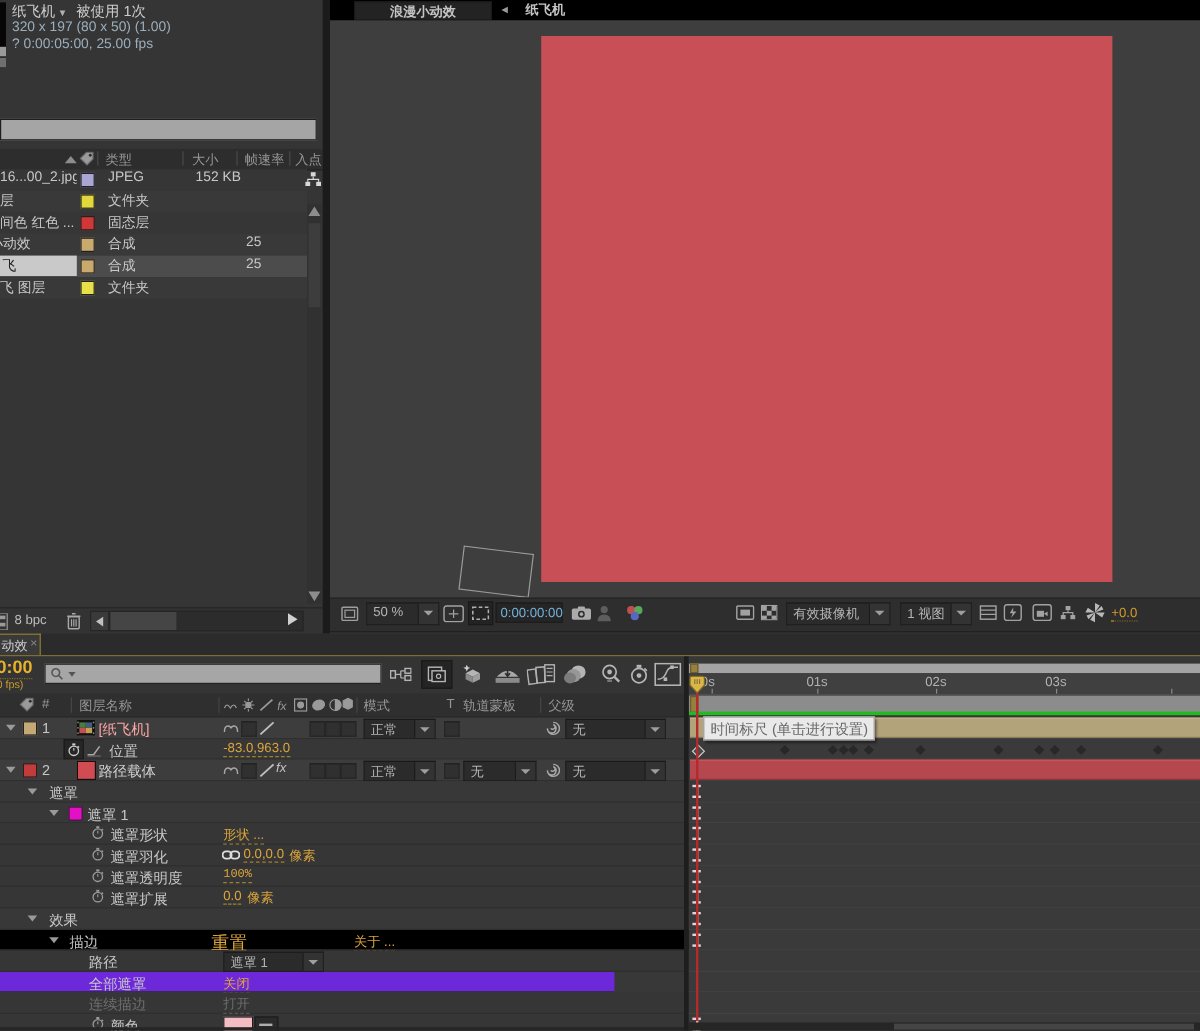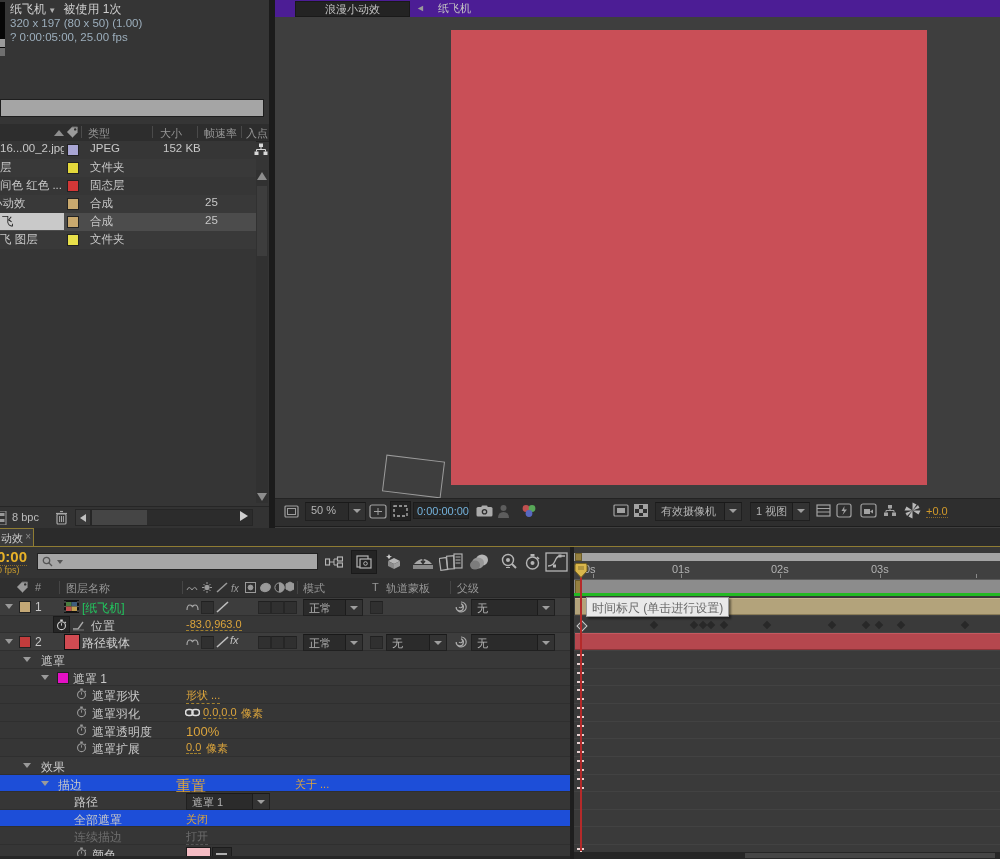--- a/index.html
+++ b/index.html
@@ -140,21 +140,21 @@
       <div class="abs" style="left:240px;top:4px;">
         <div style="width:0;height:0;border-top:5px solid transparent;border-bottom:5px solid transparent;border-left:8px solid #d0d0d0;"></div>
       </div>
     </div>
   </div>
 
   <div class="abs" style="left:269px;top:0;width:6px;height:528px;background:#1b1b1b;"></div>
 
   <div class="abs" id="comp-panel" style="left:275px;top:0;width:725px;height:528px;background:#3e3e3e;">
 
-    <div class="abs" style="left:0;top:0;width:725px;height:17px;background:#4c1d95;border-bottom:1px solid #2a2a2a;">
+    <div class="abs" style="left:0;top:0;width:725px;height:17px;background:#000000;border-bottom:1px solid #2a2a2a;font-weight:bold;">
       <div class="abs" style="left:20px;top:1px;width:113px;height:14px;background:#232323;border:1px solid #191919;text-align:center;">
         <span class="txt" style="font-size:11px;color:#c4c4c4;line-height:14px;">浪漫小动效</span>
       </div>
       <div class="abs txt" style="left:141px;top:3px;font-size:9px;color:#9a9a9a;">◄</div>
       <div class="abs txt" style="left:163px;top:1px;font-size:11px;color:#c4c4c4;">纸飞机</div>
     </div>
 
     <div class="abs" style="left:0;top:17px;width:725px;height:481px;background:#3e3e3e;overflow:hidden;">
       <div class="abs" style="left: 176px; top: 13px; width: 476px; height: 455px; background: rgb(201, 79, 87);"></div>
       <div class="abs" style="left:109px;top:441px;width:57px;height:35px;border:1px solid #9b9b9b;transform:rotate(7deg);"></div>
@@ -419,21 +419,21 @@
             <rect x="7.5" y="6.5" width="5.5" height="4.5" fill="#c2a050"></rect>
             <rect x="0" y="0" width="2" height="13" fill="#111"></rect>
             <rect x="13" y="0" width="2" height="13" fill="#111"></rect>
             <circle cx="1" cy="2" r="0.7" fill="#888"></circle>
             <circle cx="1" cy="6.5" r="0.7" fill="#888"></circle>
             <circle cx="1" cy="11" r="0.7" fill="#888"></circle>
             <circle cx="14" cy="2" r="0.7" fill="#888"></circle>
             <circle cx="14" cy="6.5" r="0.7" fill="#888"></circle>
             <circle cx="14" cy="11" r="0.7" fill="#888"></circle>
           </svg>
-          <div class="abs txt" style="left:82px;top:2px;color:#22c55e;">[纸飞机]</div>
+          <div class="abs txt" style="left:82px;top:2px;color:#fca5a5;">[纸飞机]</div>
           <svg style="position:absolute;left:186px;top:5px;" width="13" height="8" viewBox="0 0 13 8">
       <path d="M1 7 Q1 2 4 2 Q6 2 6.5 4 Q7 2 9 2 Q12 2 12 7" fill="none" stroke="#a8a8a8" stroke-width="1.2"></path>
           </svg>
           <div class="swbox" style="left:201px;top:3px;"></div>
           <svg style="position:absolute;left:216px;top:3px;" width="13" height="12" viewBox="0 0 13 12">
       <path d="M1 11 L12 1" stroke="#c0c0c0" stroke-width="1.6"></path>
           </svg>
           <div class="swbox" style="left:258px;top:3px;"></div>
           <div class="swbox" style="left:271px;top:3px;"></div>
           <div class="swbox" style="left:284px;top:3px;"></div>
@@ -535,51 +535,51 @@
           <div class="abs txt orange" style="left:241px;top:2px;font-size:11px;">像素</div>
         </div>
         <div class="abs rowline" style="left: 0px; top: 124px; width: 574px; height: 17px; background: rgb(54, 54, 54); box-sizing: border-box;">
           <svg class="stopwatch" style="left:76px;top:2px;" width="12" height="13" viewBox="0 0 12 13">
       <circle cx="6" cy="7.2" r="4.3" fill="none" stroke="#9a9a9a" stroke-width="1.2"></circle>
       <rect x="4.6" y="0.5" width="2.8" height="1.8" fill="#9a9a9a"></rect>
       <path d="M9.5 3 L10.8 4.2" stroke="#9a9a9a" stroke-width="1.2"></path>
       <path d="M6 7.2 L6 4.6" stroke="#9a9a9a"></path>
           </svg>
           <div class="abs txt" style="left:92px;top:2px;">遮罩透明度</div>
-          <div class="abs txt orange-u" style="left:186px;top:2px;font-size:13px;">100%</div>
+          <div class="abs txt orange-u" style="left:186px;top:2px;font-size:10px;font-family:Liberation Mono, monospace;">100%</div>
         </div>
         <div class="abs rowline" style="left: 0px; top: 141px; width: 574px; height: 18px; background: rgb(54, 54, 54); box-sizing: border-box;">
           <svg class="stopwatch" style="left:76px;top:2px;" width="12" height="13" viewBox="0 0 12 13">
       <circle cx="6" cy="7.2" r="4.3" fill="none" stroke="#9a9a9a" stroke-width="1.2"></circle>
       <rect x="4.6" y="0.5" width="2.8" height="1.8" fill="#9a9a9a"></rect>
       <path d="M9.5 3 L10.8 4.2" stroke="#9a9a9a" stroke-width="1.2"></path>
       <path d="M6 7.2 L6 4.6" stroke="#9a9a9a"></path>
           </svg>
           <div class="abs txt" style="left:92px;top:2px;">遮罩扩展</div>
           <div class="abs txt orange-u" style="left:186px;top:2px;font-size:11px;">0.0</div>
           <div class="abs txt orange" style="left:206px;top:2px;font-size:11px;">像素</div>
         </div>
         <div class="abs rowline" style="left: 0px; top: 159px; width: 574px; height: 18px; background: rgb(56, 56, 56); box-sizing: border-box;">
           <div class="tri-down" style="position:absolute;left:23px;top:6px;"></div>
           <div class="abs txt" style="left:41px;top:2px;">效果</div>
         </div>
-        <div class="abs rowline" style="left: 0px; top: 177px; width: 574px; height: 17px; background: #1d4ed8; box-sizing: border-box;">
+        <div class="abs rowline" style="left: 0px; top: 177px; width: 574px; height: 17px; background: #000000; box-sizing: border-box;">
           <div class="tri-down" style="position:absolute;left:41px;top:6px;"></div>
           <div class="abs txt" style="left:58px;top:2px;">描边</div>
           <div class="abs txt orange-u" style="left:176px;top:2px;font-size:15px;font-family:Liberation Serif, serif;">重置</div>
           <div class="abs txt orange-u" style="left:295px;top:2px;font-size:11px;">关于 ...</div>
         </div>
         <div class="abs rowline" style="left: 0px; top: 194px; width: 574px; height: 18px; background: rgb(54, 54, 54); box-sizing: border-box;">
           <div class="abs txt" style="left:74px;top:2px;">路径</div>
           <div class="ddbox" style="left:186px;top:1px;width:82px;height:15px;">
             <span class="lbl txt">遮罩 1</span>
             <span class="btn"></span>
           </div>
         </div>
-        <div class="abs rowline" style="left: 0px; top: 212px; width: 574px; height: 17px; background: #1d4ed8; box-sizing: border-box;">
+        <div class="abs rowline" style="left: 0px; top: 212px; width: 512px; height: 17px; background: #6d28d9; box-sizing: border-box;">
           <div class="abs txt" style="left:74px;top:2px;">全部遮罩</div>
           <div class="abs txt orange-u" style="left:186px;top:2px;font-size:11px;">关闭</div>
         </div>
         <div class="abs rowline" style="left: 0px; top: 229px; width: 574px; height: 18px; background: rgb(54, 54, 54); box-sizing: border-box;">
           <div class="abs txt dim" style="left:74px;top:2px;">连续描边</div>
           <div class="abs txt dim" style="left:186px;top:2px;font-size:11px;border-bottom:1px dashed #555;">打开</div>
         </div>
         <div class="abs rowline" style="left: 0px; top: 247px; width: 574px; height: 18px; background: rgb(54, 54, 54); box-sizing: border-box;">
           <svg class="stopwatch" style="left:76px;top:2px;" width="12" height="13" viewBox="0 0 12 13">
       <circle cx="6" cy="7.2" r="4.3" fill="none" stroke="#9a9a9a" stroke-width="1.2"></circle>

